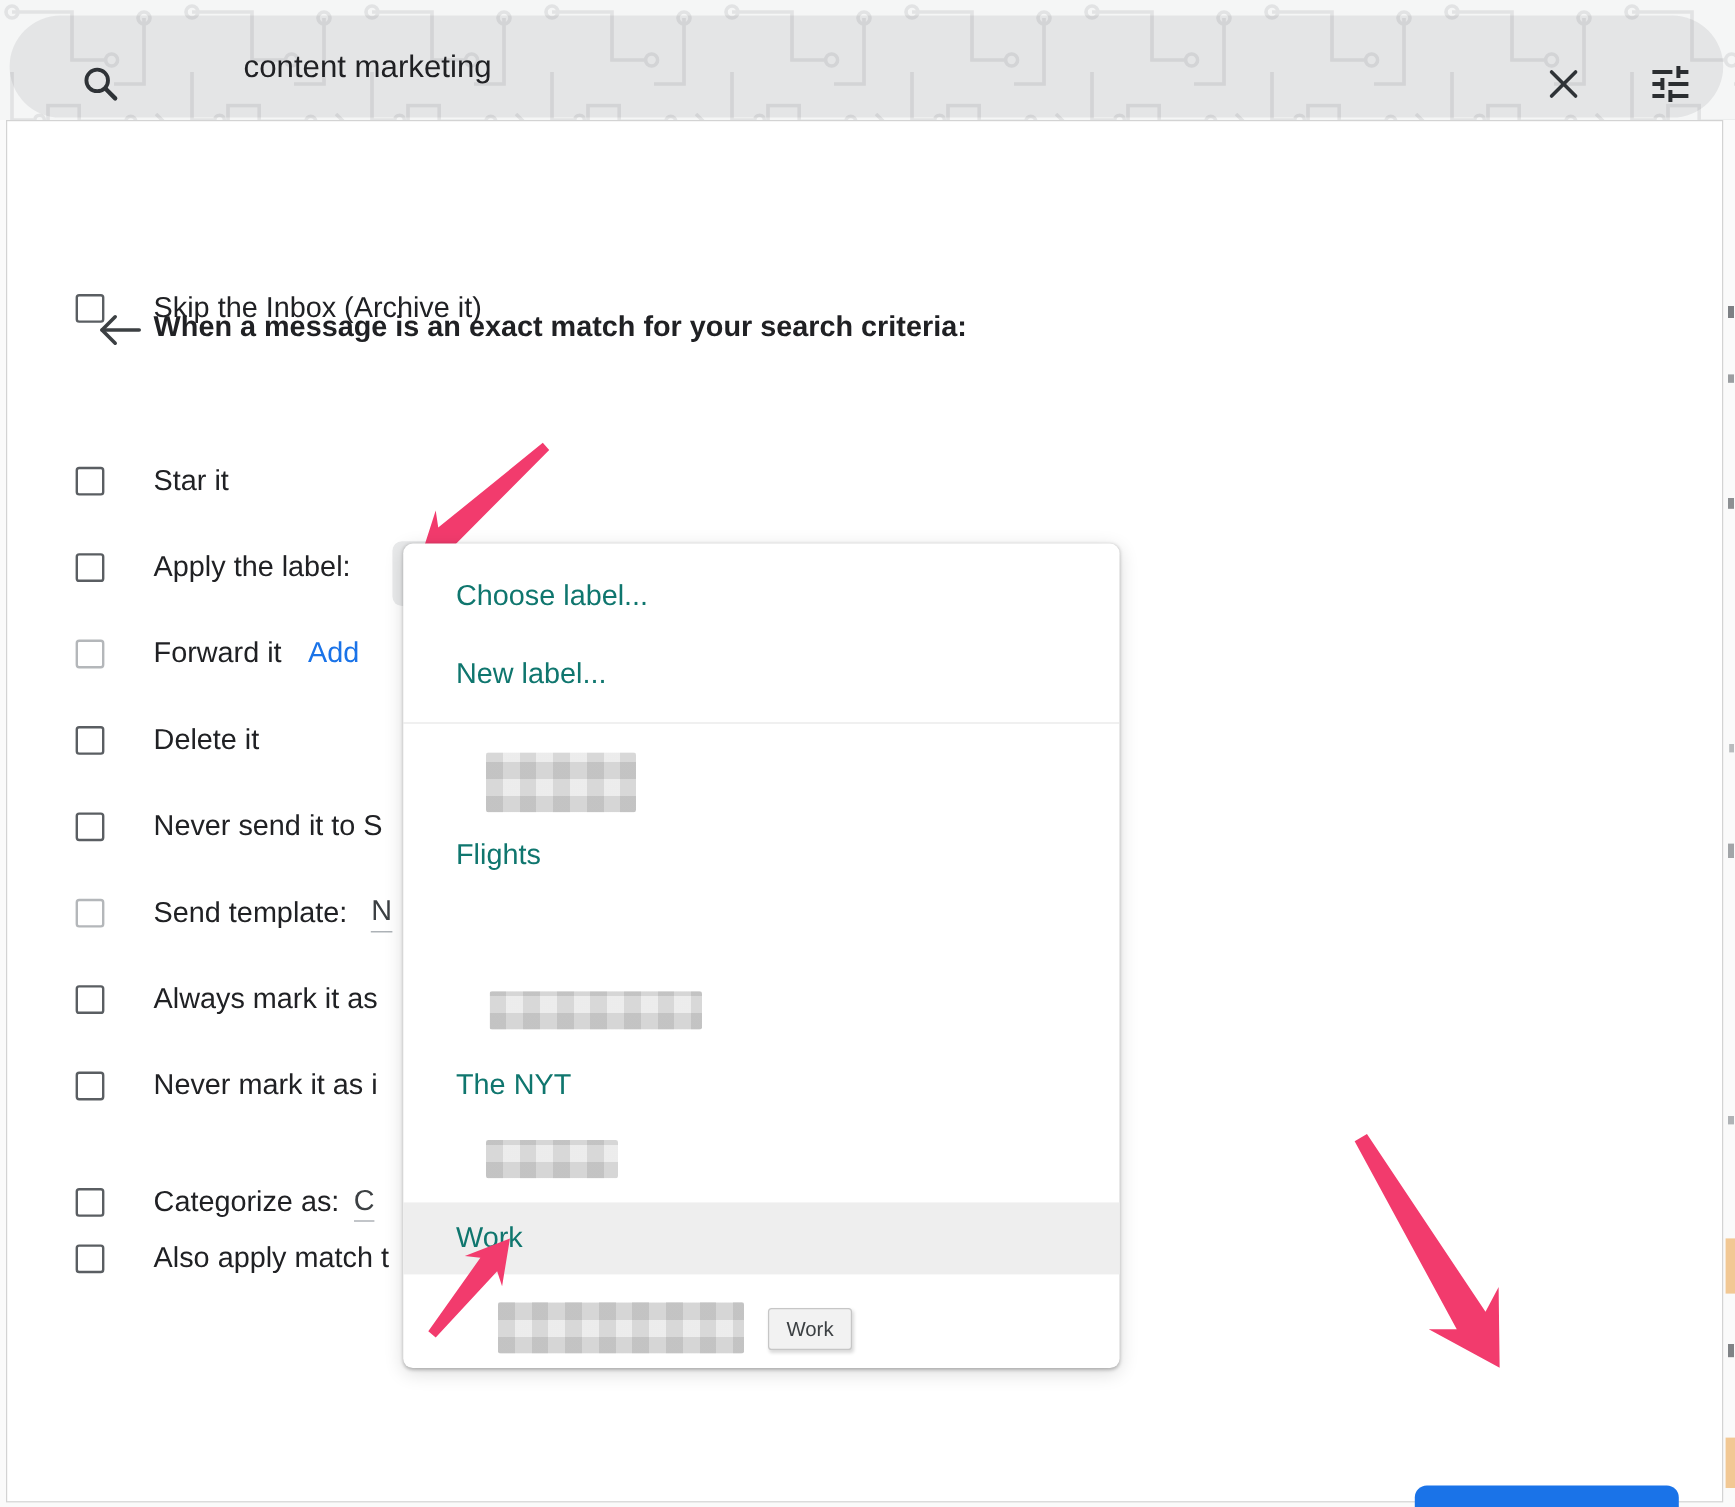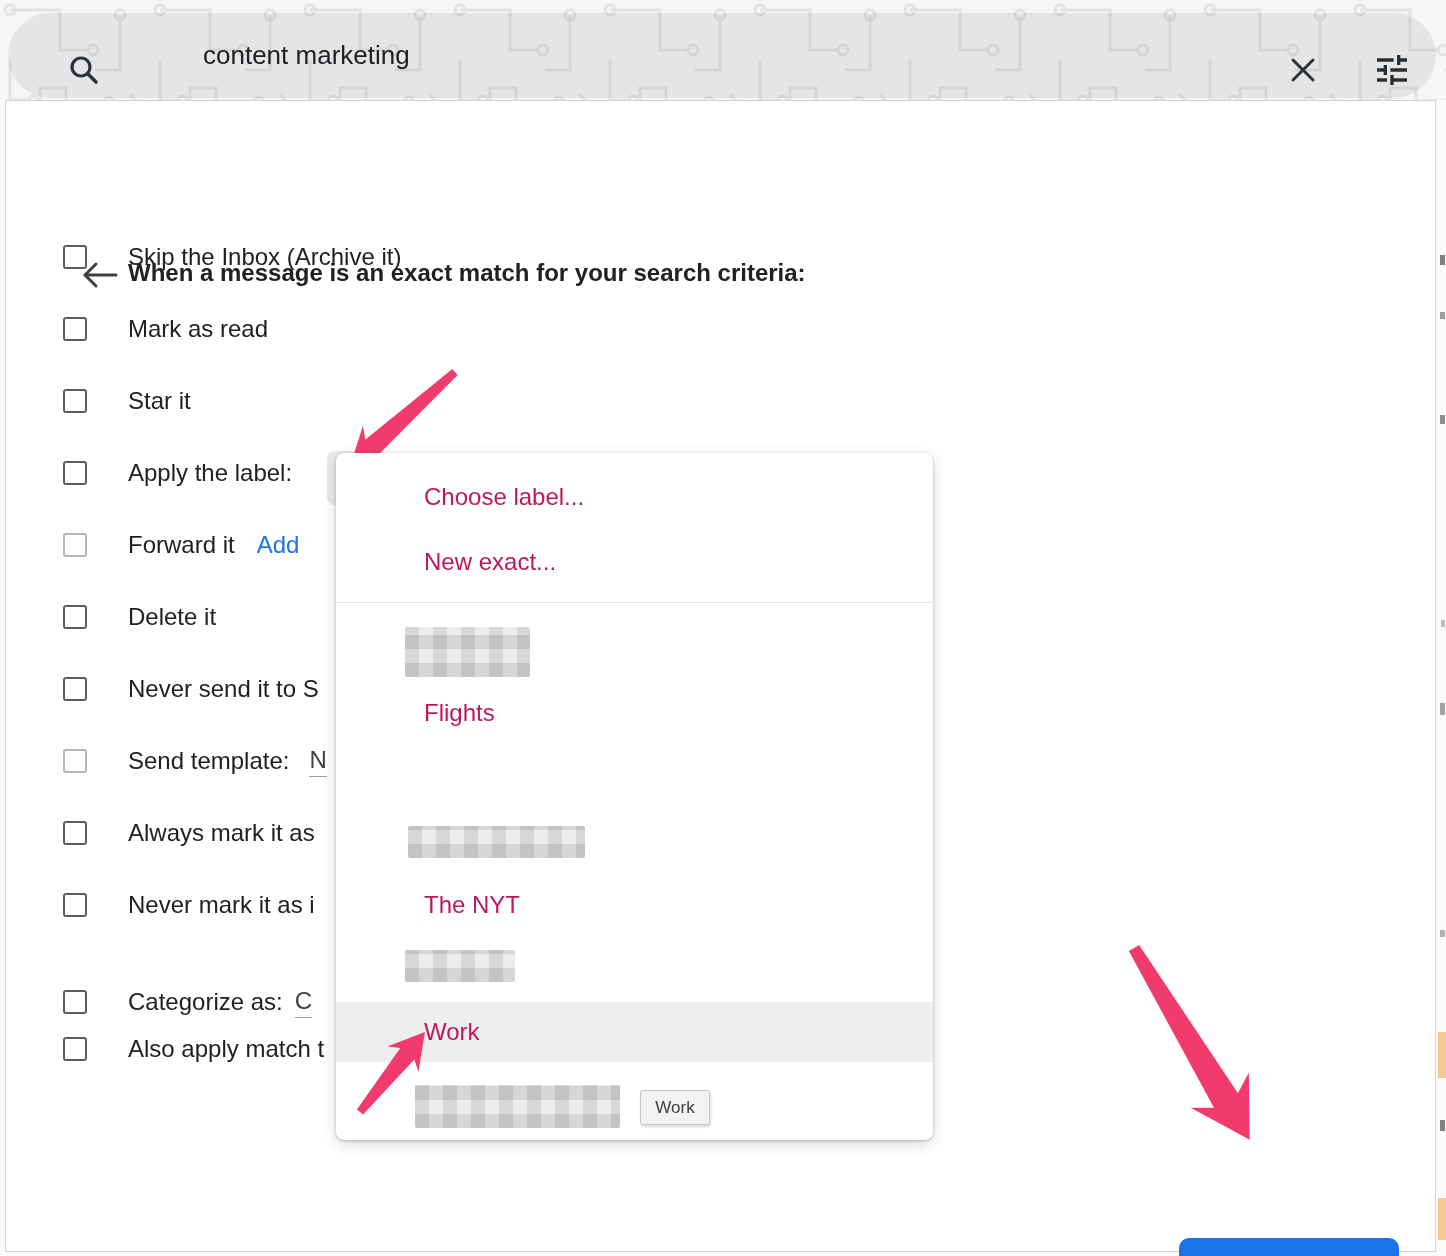--- a/index.html
+++ b/index.html
@@ -31,21 +31,21 @@
   .row .link { font-size:24px; color:#1a73e8; margin-left:22px; }
   .row .frag { font-size:24px; color:#3c4043; margin-left:20px; border-bottom:1px solid #9aa0a6; padding-bottom:2px; }
 
   .picker-sliver { position:absolute; left:327px; top:451px; width:50px; height:54px;
     background:#e9eaeb; border-radius:8px; z-index:15; }
 
   
   .menu { position:absolute; left:336px; top:453px; width:597px; height:687px; background:#fff;
     border-radius:8px; box-shadow:0 1px 3px rgba(0,0,0,.25), 0 4px 16px rgba(0,0,0,.14); z-index:30; }
   .mi { position:absolute; left:0; right:0; height:64px; display:flex; align-items:center;
-    padding-left:88px; font-size:24px; color:#be185d; cursor:pointer; white-space:nowrap; }
+    padding-left:44px; font-size:24px; color:#0f766e; cursor:pointer; white-space:nowrap; }
   .mi.hl { background:#eeeeee; height:60px; }
   .menu .sep { position:absolute; left:0; right:0; top:149px; height:1px; background:#e6e6e6; }
   .blur-block { position:absolute; border-radius:2px; opacity:.85;
     background-image:
       repeating-linear-gradient(0deg, rgba(140,140,140,.30) 0 14px, rgba(225,225,225,.25) 14px 28px),
       repeating-linear-gradient(90deg, #cdcdcd 0 14px, #ececec 14px 28px); }
   .tooltip { position:absolute; left:304px; top:637px; width:70px; height:35px;
     background:#f2f2f2; border:1px solid #c6c6c6; border-radius:3px;
     font-size:17px; color:#3c4043; display:flex; align-items:center; justify-content:center;
     box-shadow:1px 2px 3px rgba(0,0,0,.15); }
@@ -122,24 +122,20 @@
         <line x1="36" y1="14" x2="5" y2="14"></line>
         <polyline points="16,3 5,14 16,25"></polyline>
       </g>
     </svg>
     <div class="page-title">When a message is an exact match for your search criteria:</div>
 
     <div class="row" style="top:124px">
       <span class="cb"></span>
       <span class="lbl">Skip the Inbox (Archive it)</span>
     </div>
-    <div class="row" style="top:196px">
-      <span class="cb"></span>
-      <span class="lbl">Mark as read</span>
-    </div>
     <div class="row" style="top:268px">
       <span class="cb"></span>
       <span class="lbl">Star it</span>
     </div>
     <div class="row" style="top:340px">
       <span class="cb"></span>
       <span class="lbl">Apply the label:</span>
     </div>
     <div class="row dim" style="top:412px">
       <span class="cb"></span>
@@ -183,21 +179,21 @@
   <div class="picker-sliver"></div>
 
   <svg class="arrows-under" width="1446" height="1256">
     <g transform="translate(455,372) rotate(137.9)">
       <path d="M0,-4 L112,-10 L104,-22 L142,0 L104,22 L112,10 L0,4 Z" fill="#f23b6d"></path>
     </g>
   </svg>
 
   <div class="menu">
     <div class="mi" style="top:12px">Choose label...</div>
-    <div class="mi" style="top:77px">New exact...</div>
+    <div class="mi" style="top:77px">New label...</div>
     <div class="sep"></div>
 
     <div class="blur-block" style="left:69px;top:174px;width:125px;height:50px;"></div>
     <div class="mi" style="top:228px">Flights</div>
     <div class="blur-block" style="left:72px;top:373px;width:177px;height:32px;"></div>
     <div class="mi" style="top:420px">The NYT</div>
     <div class="blur-block" style="left:69px;top:497px;width:110px;height:32px;"></div>
     <div class="mi hl" style="top:549px">Work</div>
     <div class="blur-block" style="left:79px;top:632px;width:205px;height:43px;"></div>
     <div class="tooltip">Work</div>

